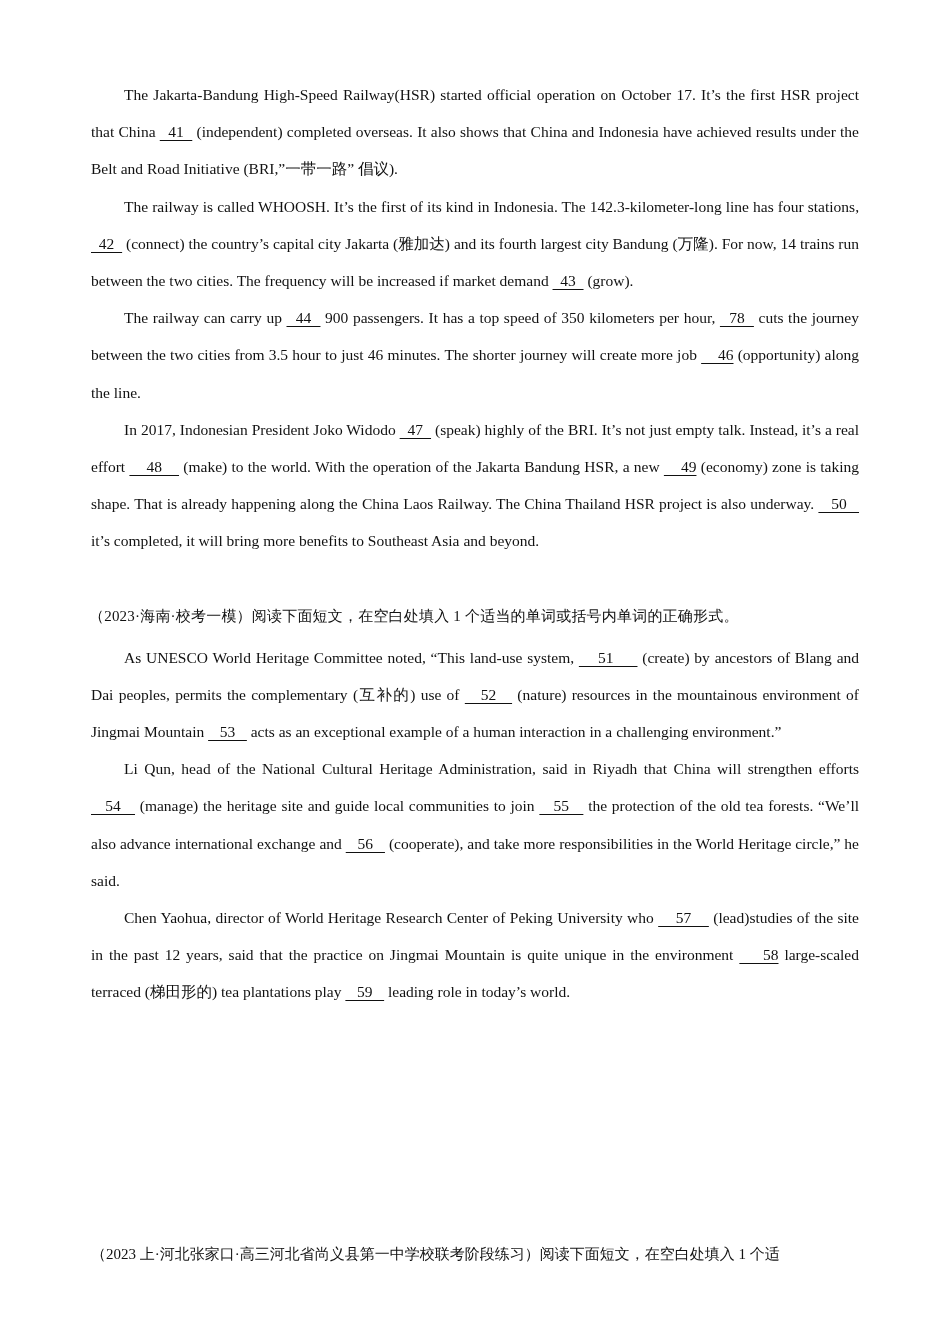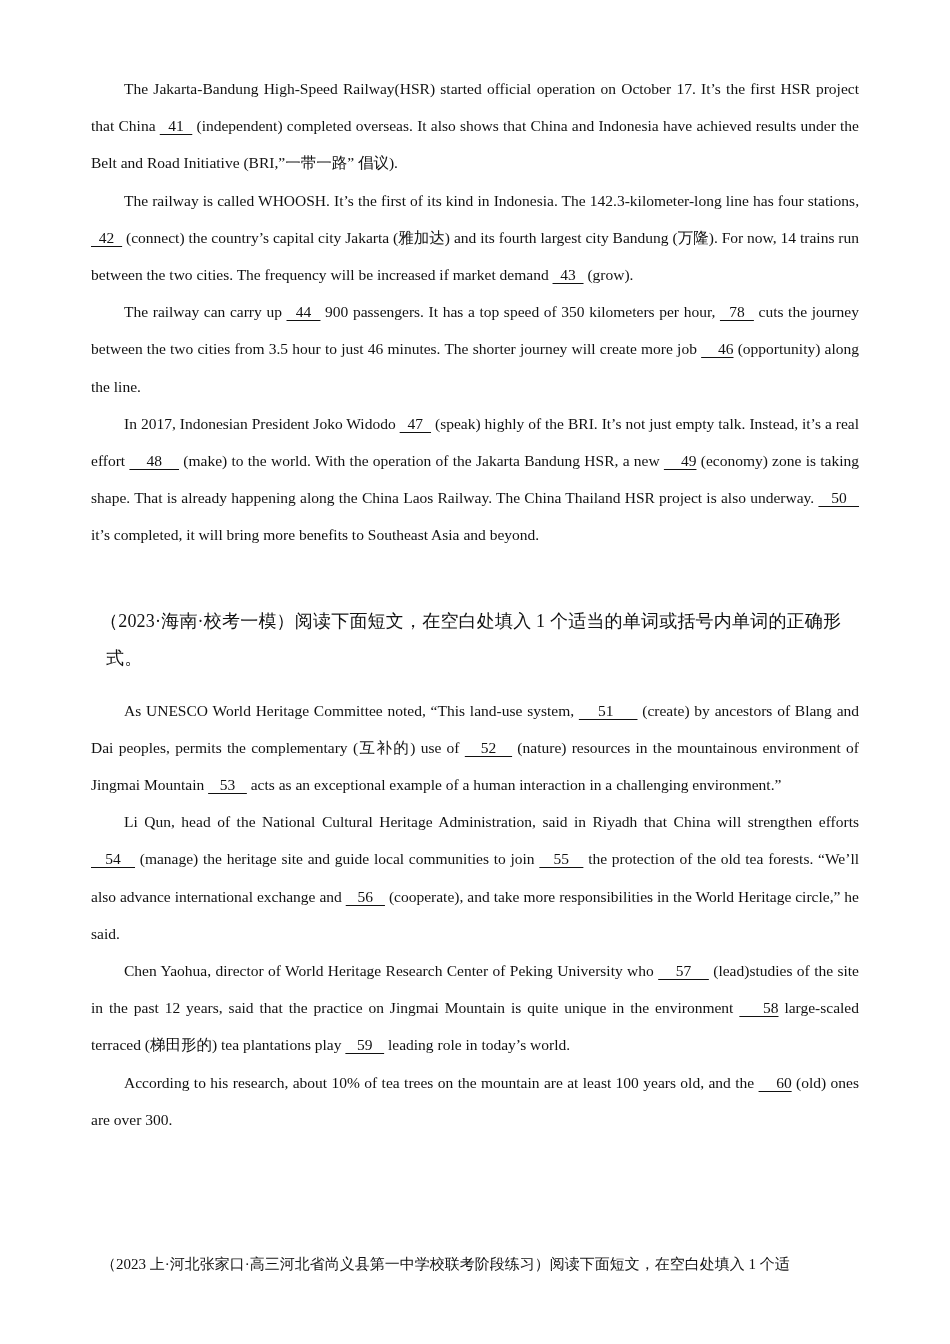--- a/index.html
+++ b/index.html
@@ -11,51 +11,51 @@
       width: 950px;
       height: 1344px;
       position: relative;
       overflow: hidden;
       font-family: "Liberation Serif", "DejaVu Serif", serif;
       color: #111111;
     }
     .page {
       position: absolute;
       left: 91px;
-      top: 70px;
+      top: 76px;
       width: 768px;
     }
     .para {
       font-size: 15.5px;
       line-height: 37.2px;
       text-align: justify;
       text-indent: 33px;
       margin: 0;
     }
     .heading {
-      font-size: 18px;
+      font-size: 15px;
       line-height: 37px;
-      margin: 15px;
+      margin: 4px;
       text-indent: -6px;
       letter-spacing: 0.2px;
     }
     .spacer-small { height: 34px; }
     .blank {
       text-decoration: underline;
       text-underline-offset: 3px;
       white-space: pre;
     }
     .heading-bottom {
       position: absolute;
       left: 91px;
       top: 1236px;
       width: 775px;
       font-size: 15px;
       line-height: 37px;
-      margin: 10px;
+      margin: 0;
       white-space: nowrap;
       overflow: hidden;
     }
   </style>
 </head>
 <body>
 
 <div class="page">
 
   <section>
@@ -79,19 +79,16 @@
     <p class="heading">（2023·海南·校考一模）阅读下面短文，在空白处填入 1 个适当的单词或括号内单词的正确形式。</p>
     <p class="para">
       <span>As UNESCO World Heritage Committee noted, “This land-use system, </span><span class="blank">    51     </span><span> (create) by ancestors of Blang and Dai peoples, permits the complementary (互补的) use of </span><span class="blank">   52   </span><span> (nature) resources in the mountainous environment of Jingmai Mountain </span><span class="blank">   53   </span><span> acts as an exceptional example of a human interaction in a challenging environment.”</span>
     </p>
     <p class="para">
       <span>Li Qun, head of the National Cultural Heritage Administration, said in Riyadh that China will strengthen efforts </span><span class="blank">   54   </span><span> (manage) the heritage site and guide local communities to join </span><span class="blank">   55   </span><span> the protection of the old tea forests. “We’ll also advance international exchange and </span><span class="blank">   56   </span><span> (cooperate), and take more responsibilities in the World Heritage circle,” he said.</span>
     </p>
     <p class="para">
       <span>Chen Yaohua, director of World Heritage Research Center of Peking University who </span><span class="blank">    57    </span><span> (lead)studies of the site in the past 12 years, said that the practice on Jingmai Mountain is quite unique in the environment </span><span class="blank">    58</span><span> large-scaled terraced (梯田形的) tea plantations play </span><span class="blank">   59   </span><span> leading role in today’s world.</span>
     </p>
-    <p class="para">
-      <span>According to his research, about 10% of tea trees on the mountain are at least 100 years old, and the </span><span class="blank">    60</span><span> (old) ones are over 300.</span>
-    </p>
   </section>
 </div>
 
 <p class="heading-bottom">（2023 上·河北张家口·高三河北省尚义县第一中学校联考阶段练习）阅读下面短文，在空白处填入 1 个适</p>
 
 </body></html>

